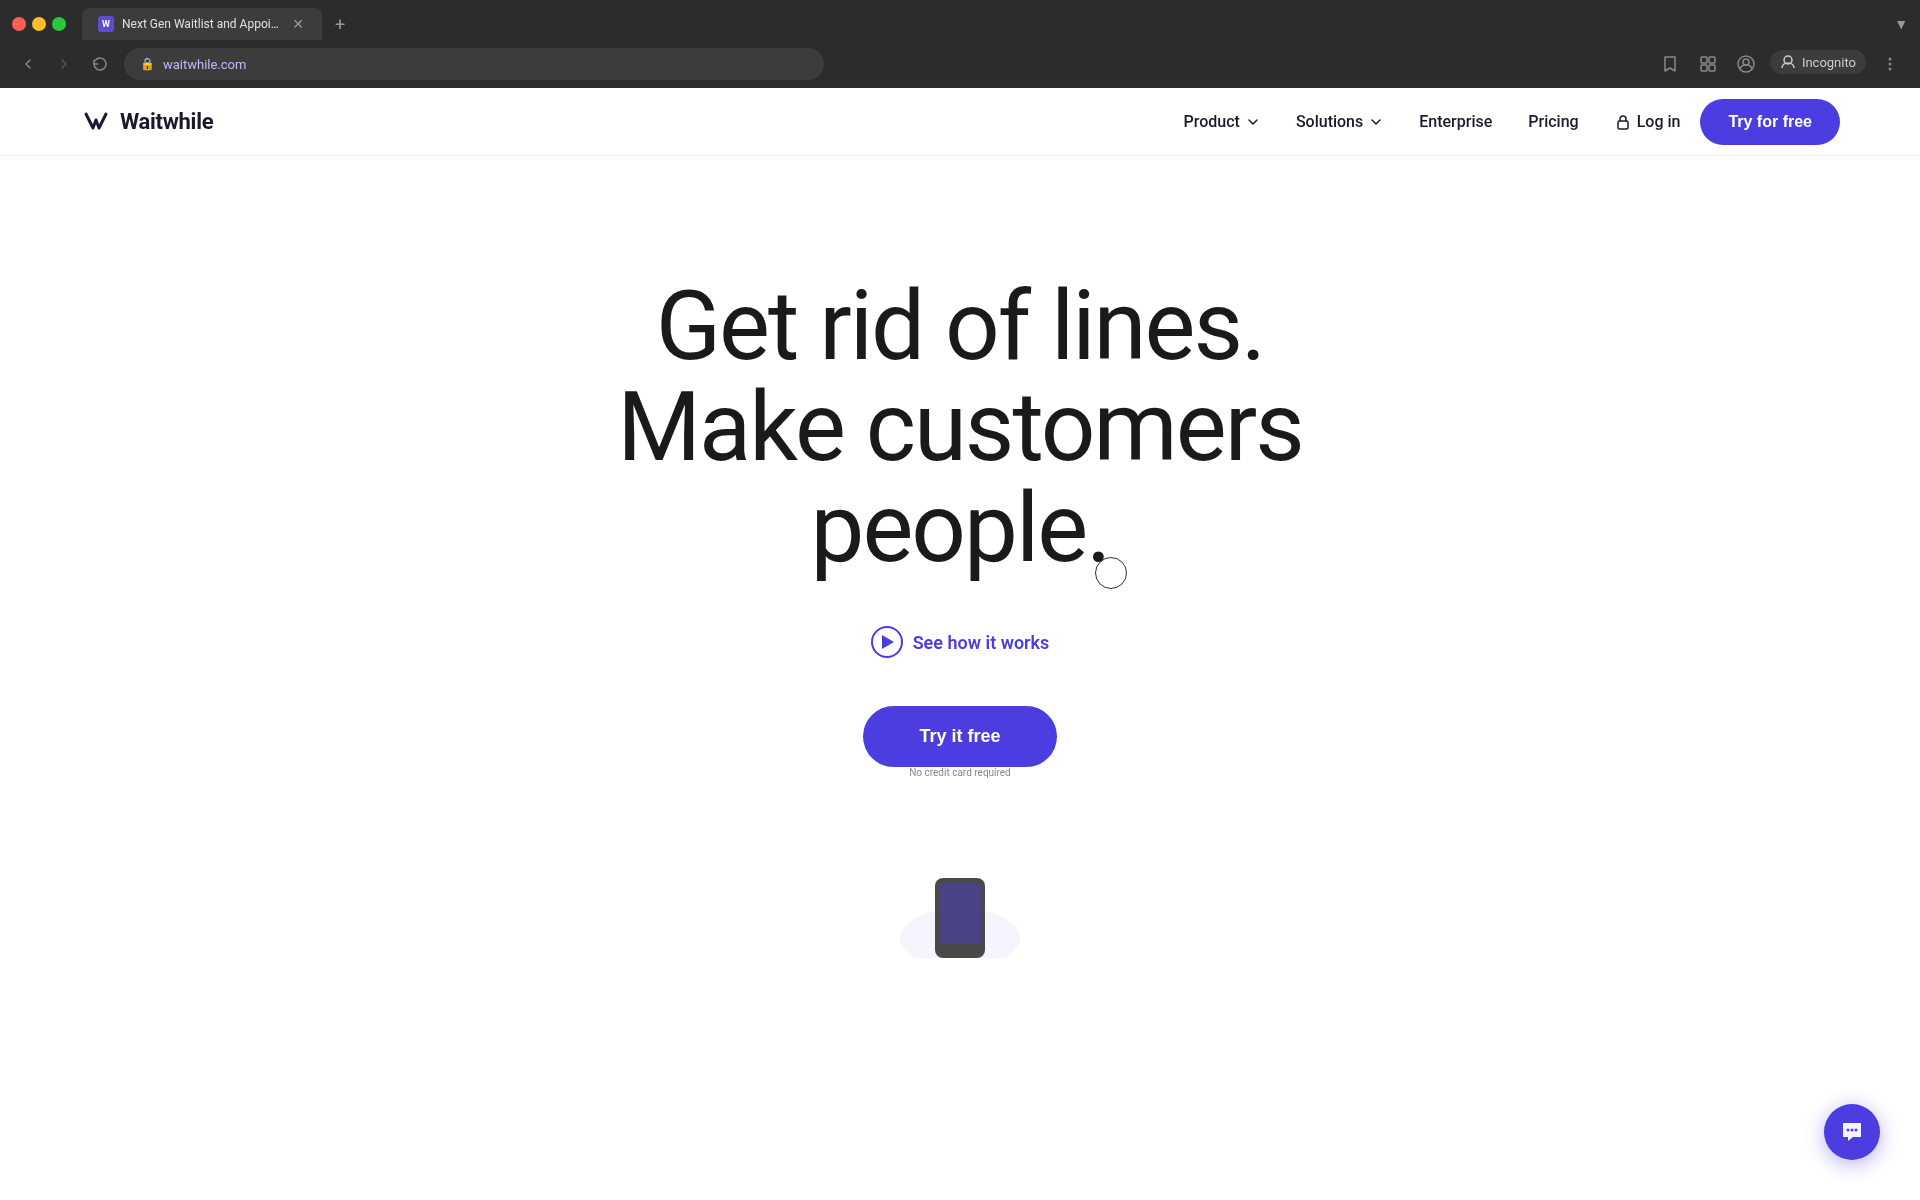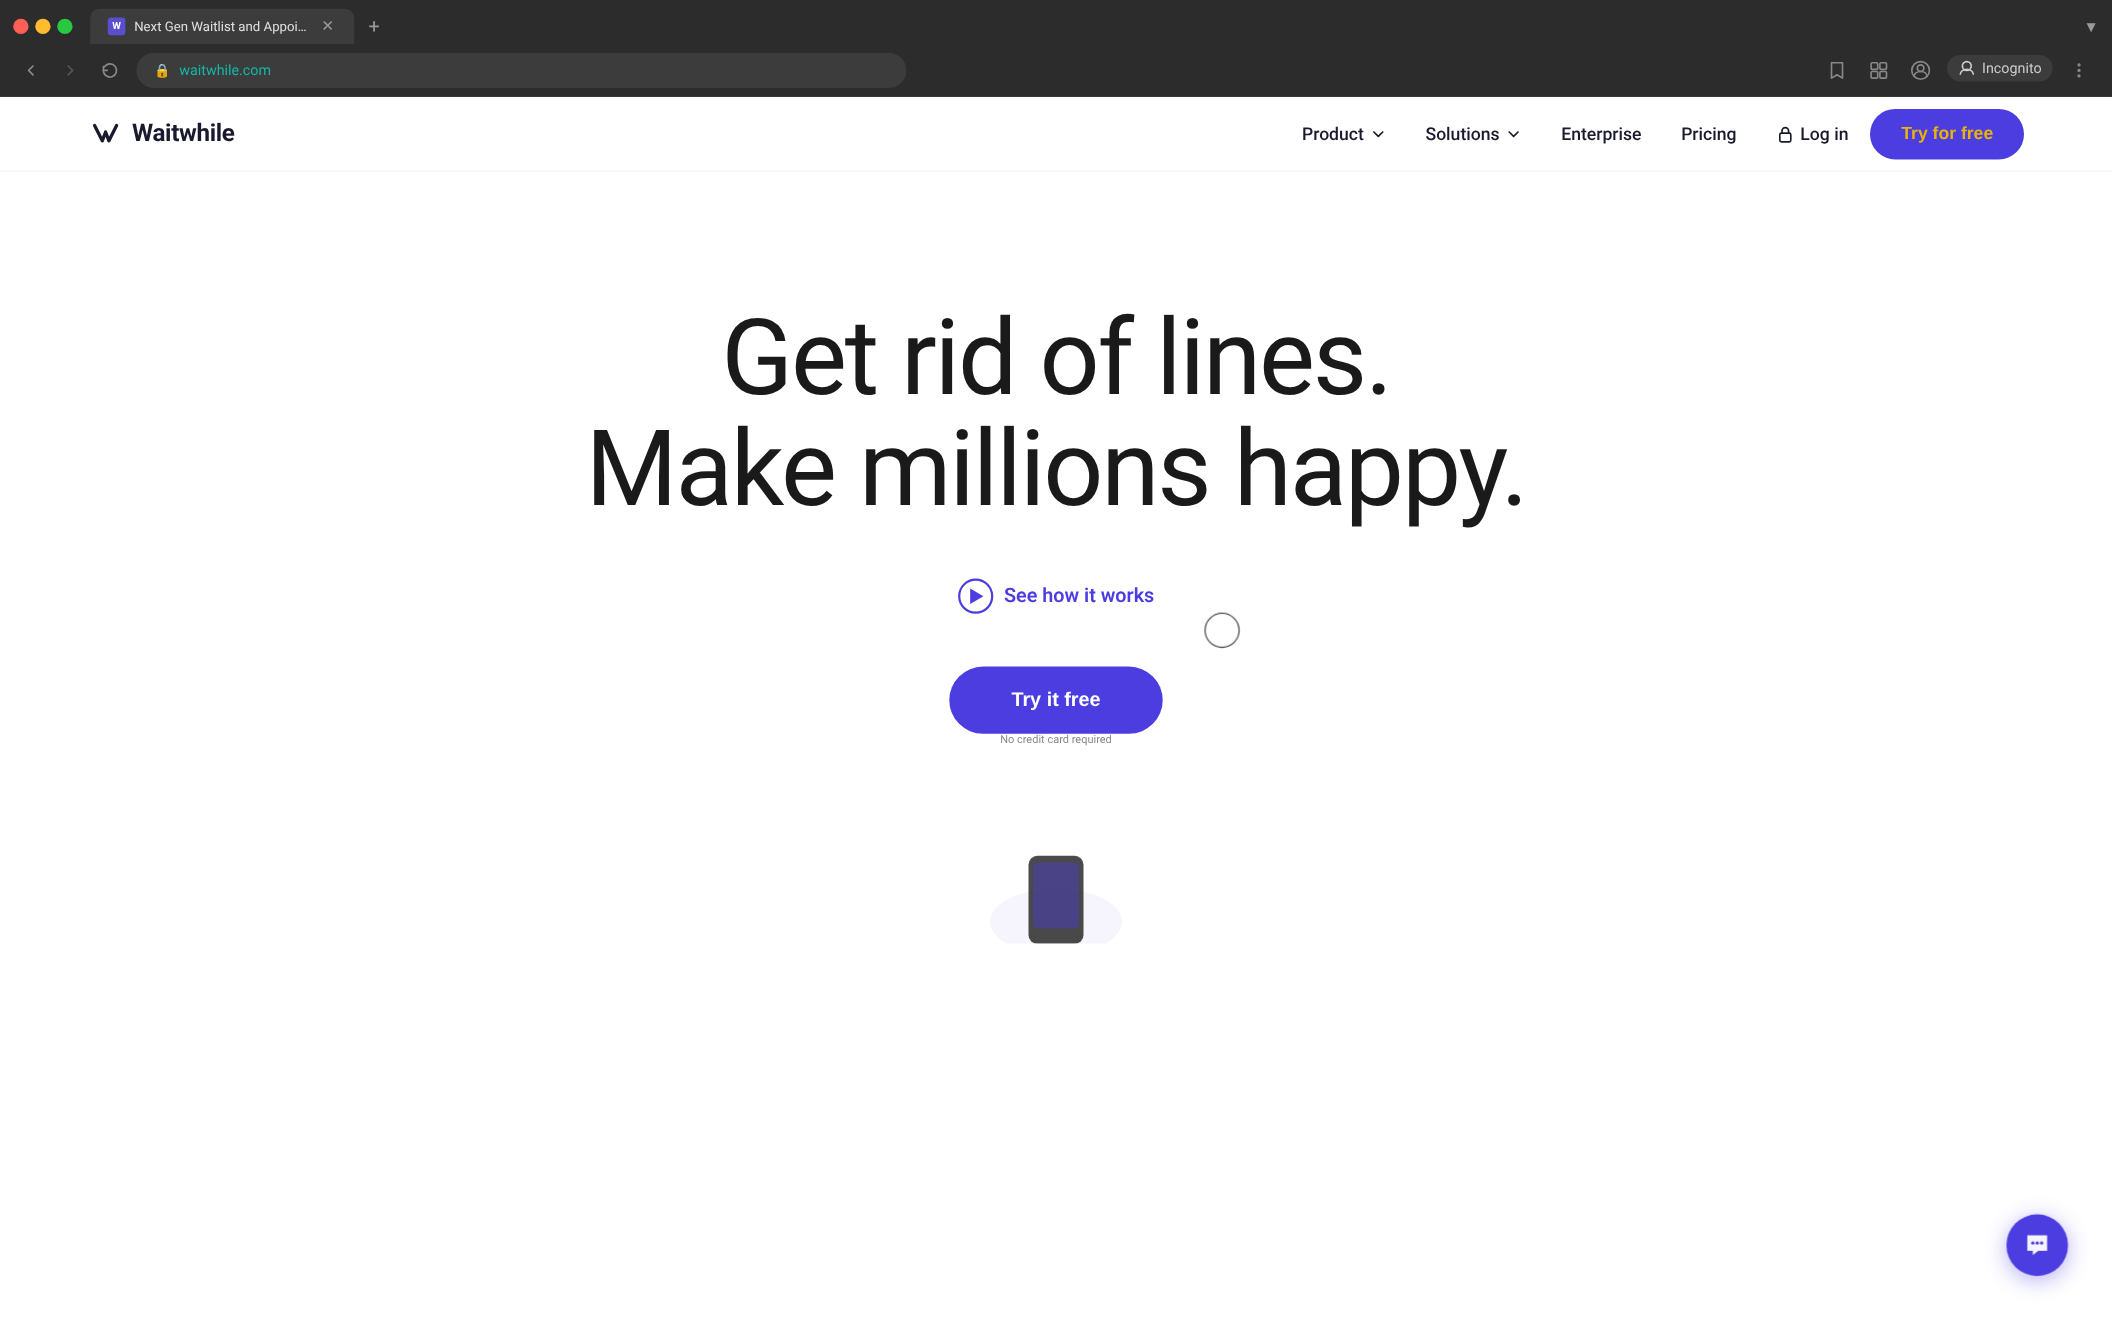--- a/index.html
+++ b/index.html
@@ -145,21 +145,21 @@
       height: 32px;
       gap: 8px;
     }
 
     .lock-icon {
       color: #aaa;
       font-size: 12px;
     }
 
     .address-text {
-      color: #14b8a6;
+      color: #c4b5fd;
       font-size: 13px;
     }
 
     .browser-actions {
       display: flex;
       align-items: flex-start;
       gap: 10px;
       margin-left: auto;
     }
 
@@ -254,21 +254,21 @@
       gap: 6px;
       color: #1a1a2e;
       font-size: 16px;
       font-weight: 500;
       text-decoration: none;
       cursor: pointer;
     }
 
     .try-free-btn {
       background: #4c3de0;
-      color: #eab308;
+      color: #ffffff;
       font-size: 16px;
       font-weight: 600;
       padding: 14px 28px;
       border-radius: 50px;
       border: none;
       cursor: pointer;
       text-decoration: none;
       white-space: nowrap;
     }
 
@@ -513,21 +513,21 @@
         </svg>
         <span>Log in</span>
       </a>
       <button class="try-free-btn">Try for free</button>
     </div>
   </nav>
 
   <section class="hero">
     <h1 class="hero-title">
       <span>Get rid of lines.</span><br>
-      <span>Make millions happy.</span>
+      <span>Make customers people.</span>
     </h1>
 
 
     <a class="see-how-link" href="#">
       <div class="play-circle">
         <div class="play-triangle"></div>
       </div>
       <span>See how it works</span>
     </a>
 

